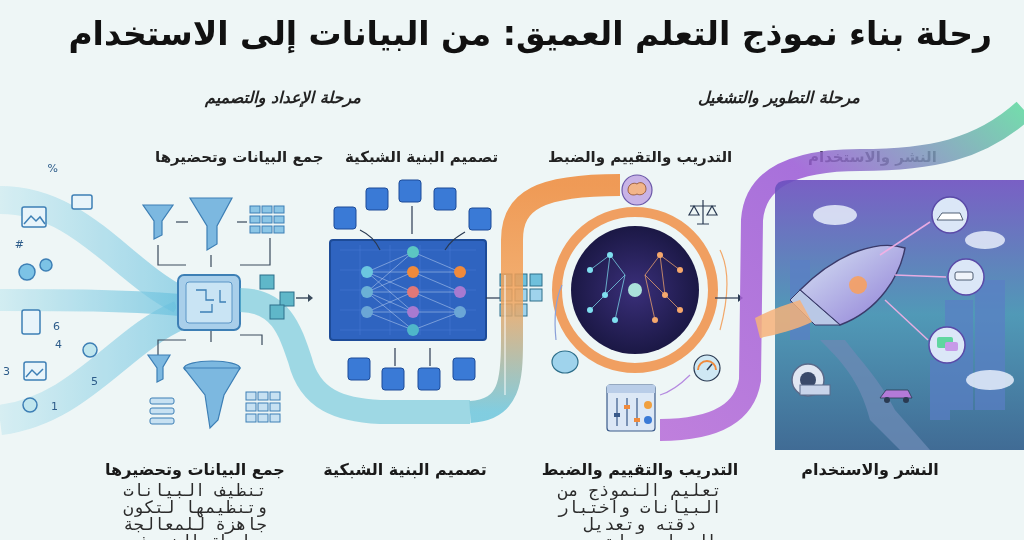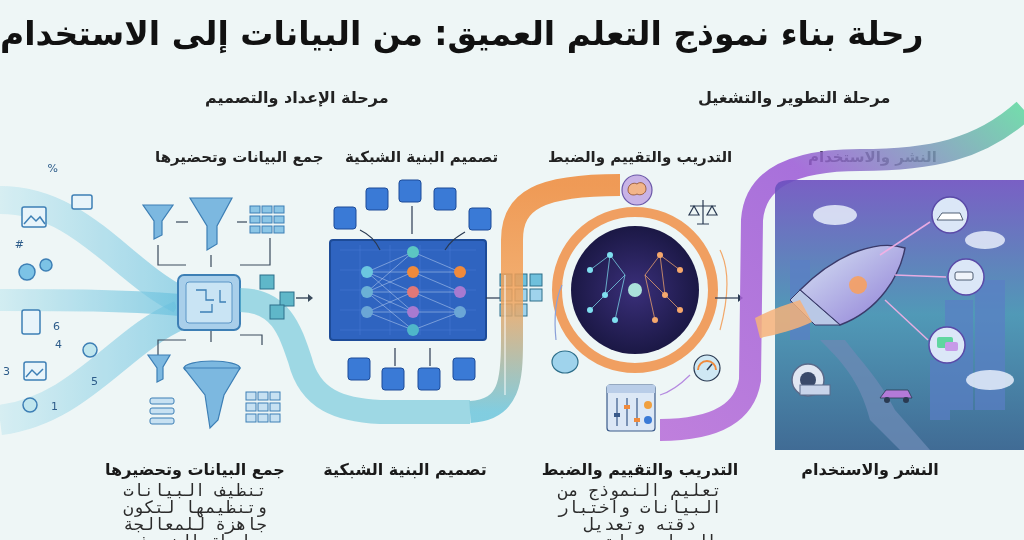--- a/index.html
+++ b/index.html
@@ -5,25 +5,26 @@
     * { box-sizing: border-box; margin: 0; padding: 0; }
     html, body { width: 1024px; height: 540px; overflow: hidden; }
     body {
       background: #eef6f6;
       font-family: "DejaVu Sans", sans-serif;
       color: #1c1c1c;
       position: relative;
     }
     .title {
       position: absolute; top: 14px; left: 0; width: 992px;
-      text-align: left; font-size: 33px; font-weight: bold; color: #111;
+      text-align: right; font-size: 33px; font-weight: bold; color: #111;
     }
     .phase {
       position: absolute; top: 88px; font-size: 16px; font-weight: bold; color: #222;
       white-space: nowrap;
+      font-style: italic;
     }
     .step-head {
       position: absolute; top: 148px; font-size: 15px; font-weight: bold; color: #222;
       white-space: nowrap; text-align: center;
     }
     .desc-block {
       position: absolute; top: 460px; width: 200px; text-align: center;
     }
     .desc-title { font-size: 16px; font-weight: bold; color: #1a1a1a; margin-bottom: 4px; }
     .desc-text { font-size: 17px; line-height: 17px; color: #2b2b2b; font-family: Liberation Mono, monospace; }

